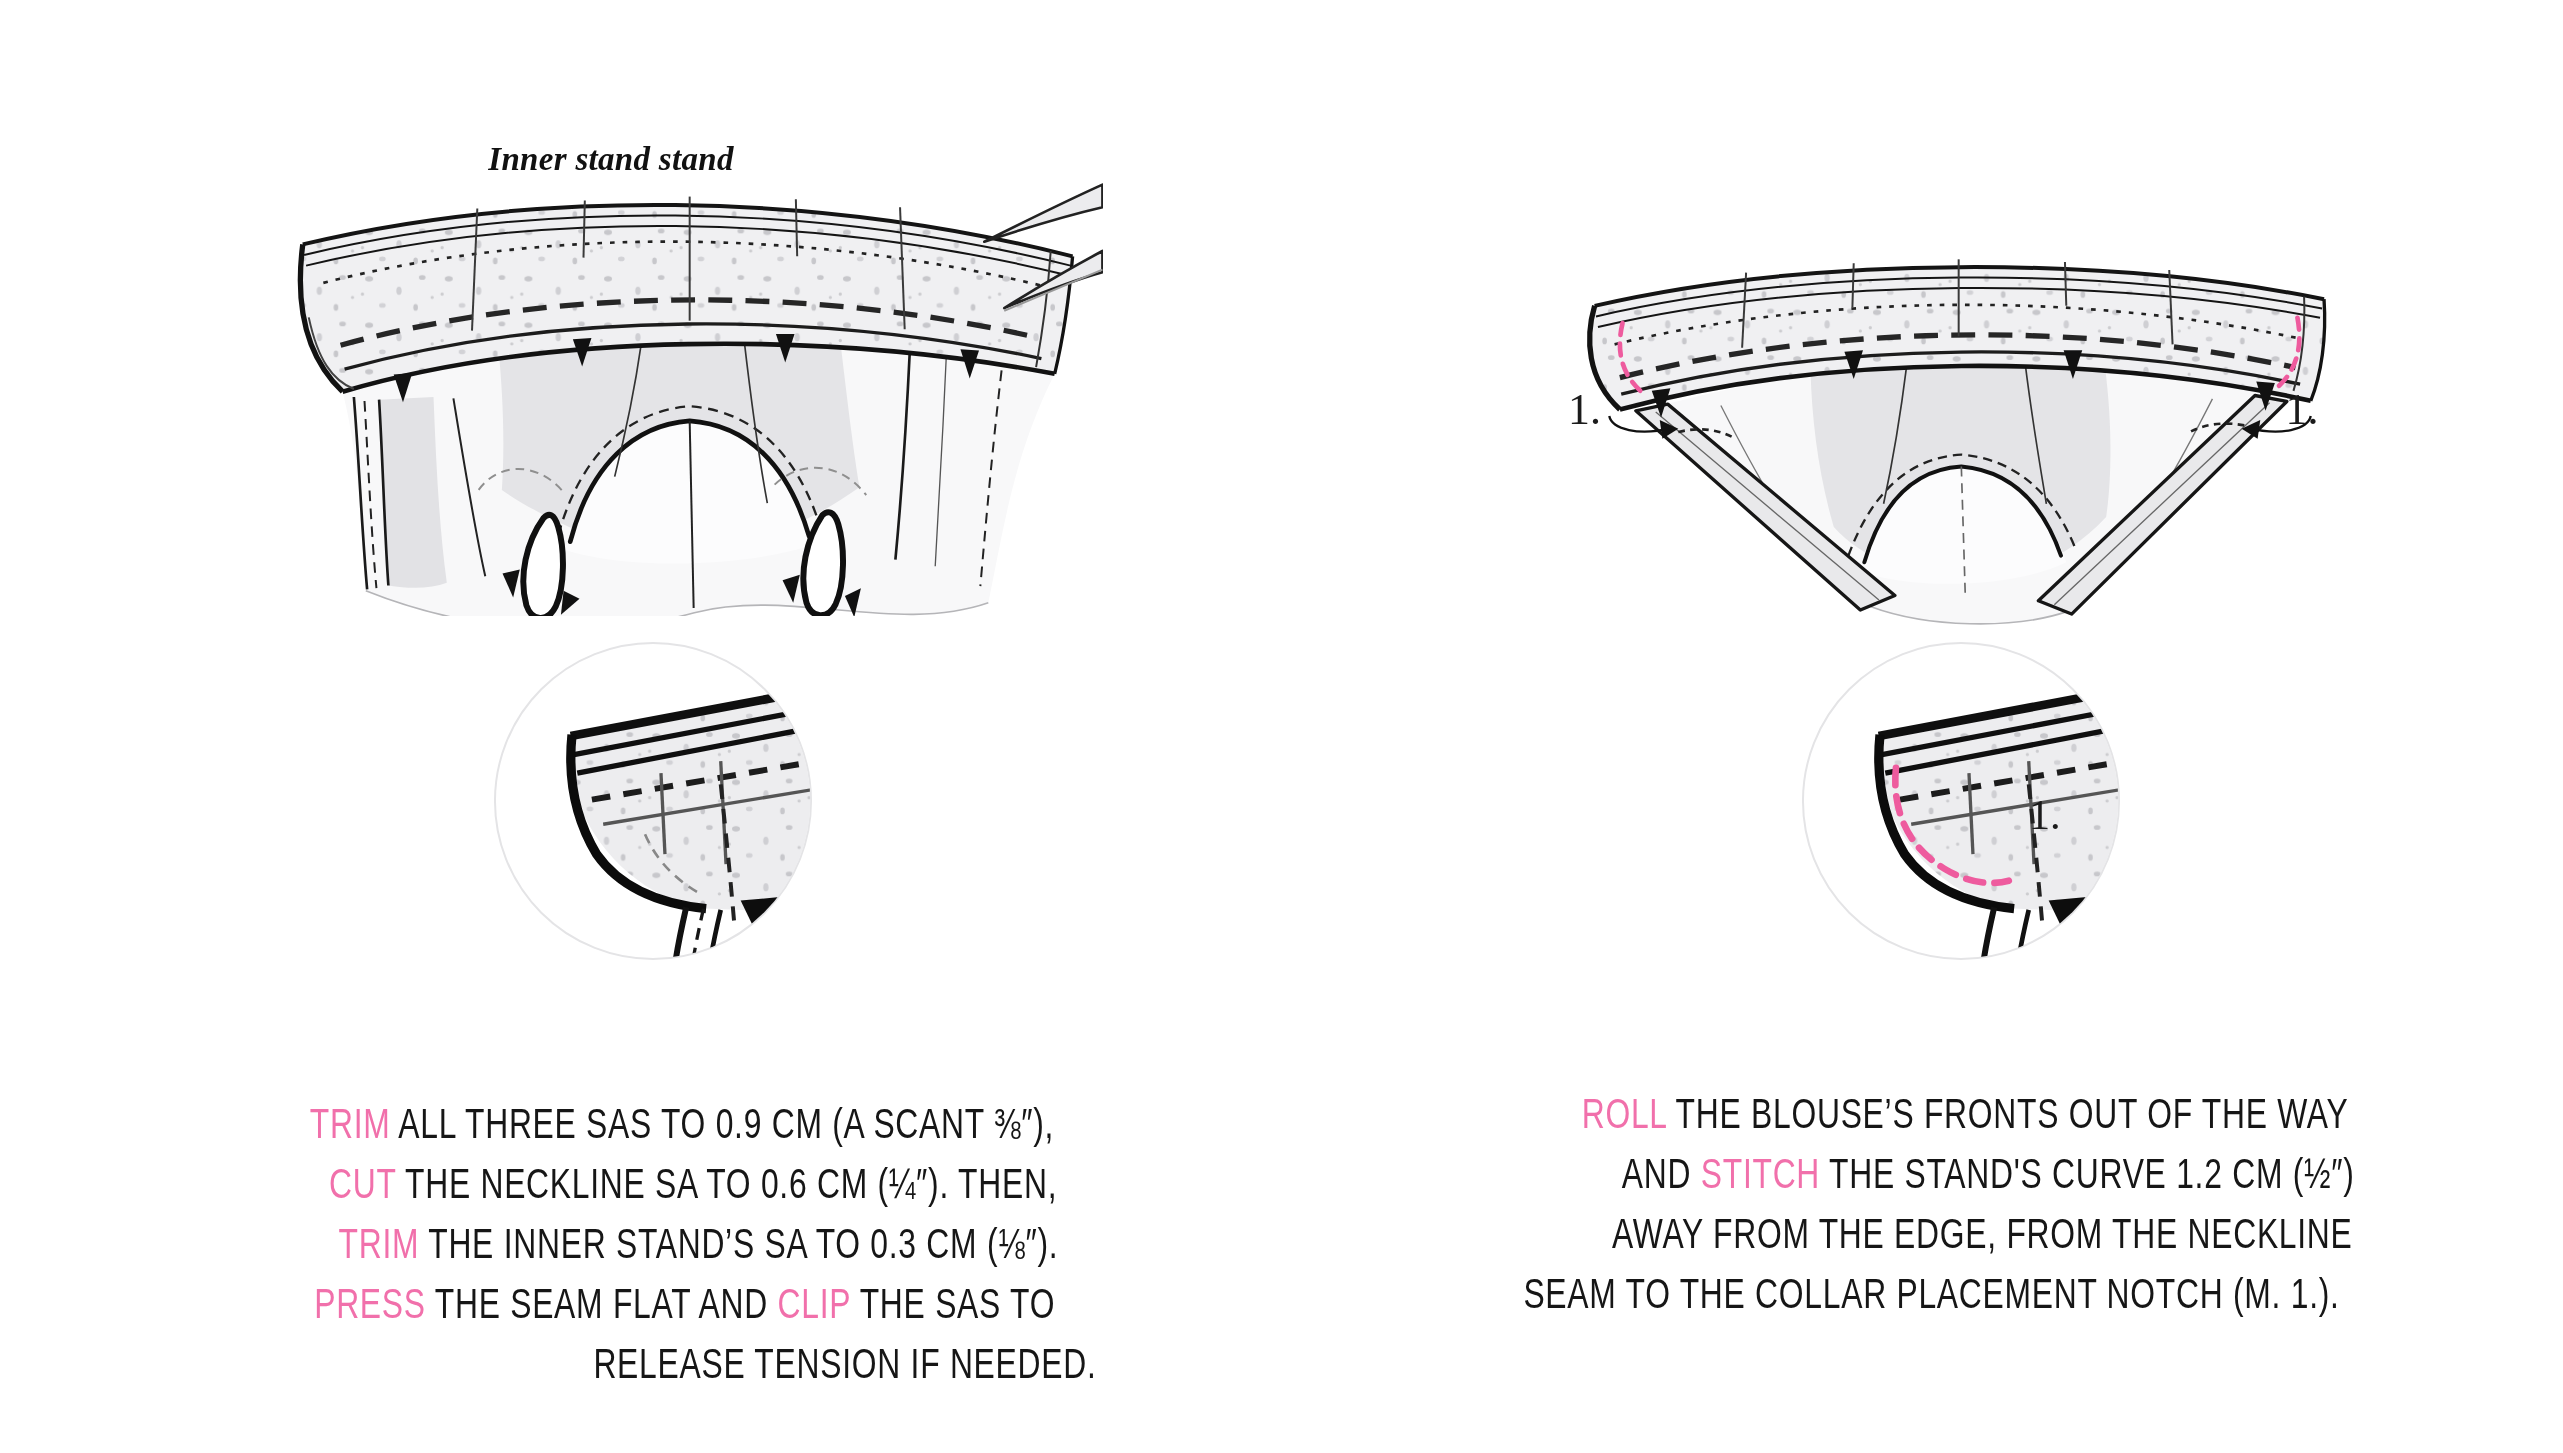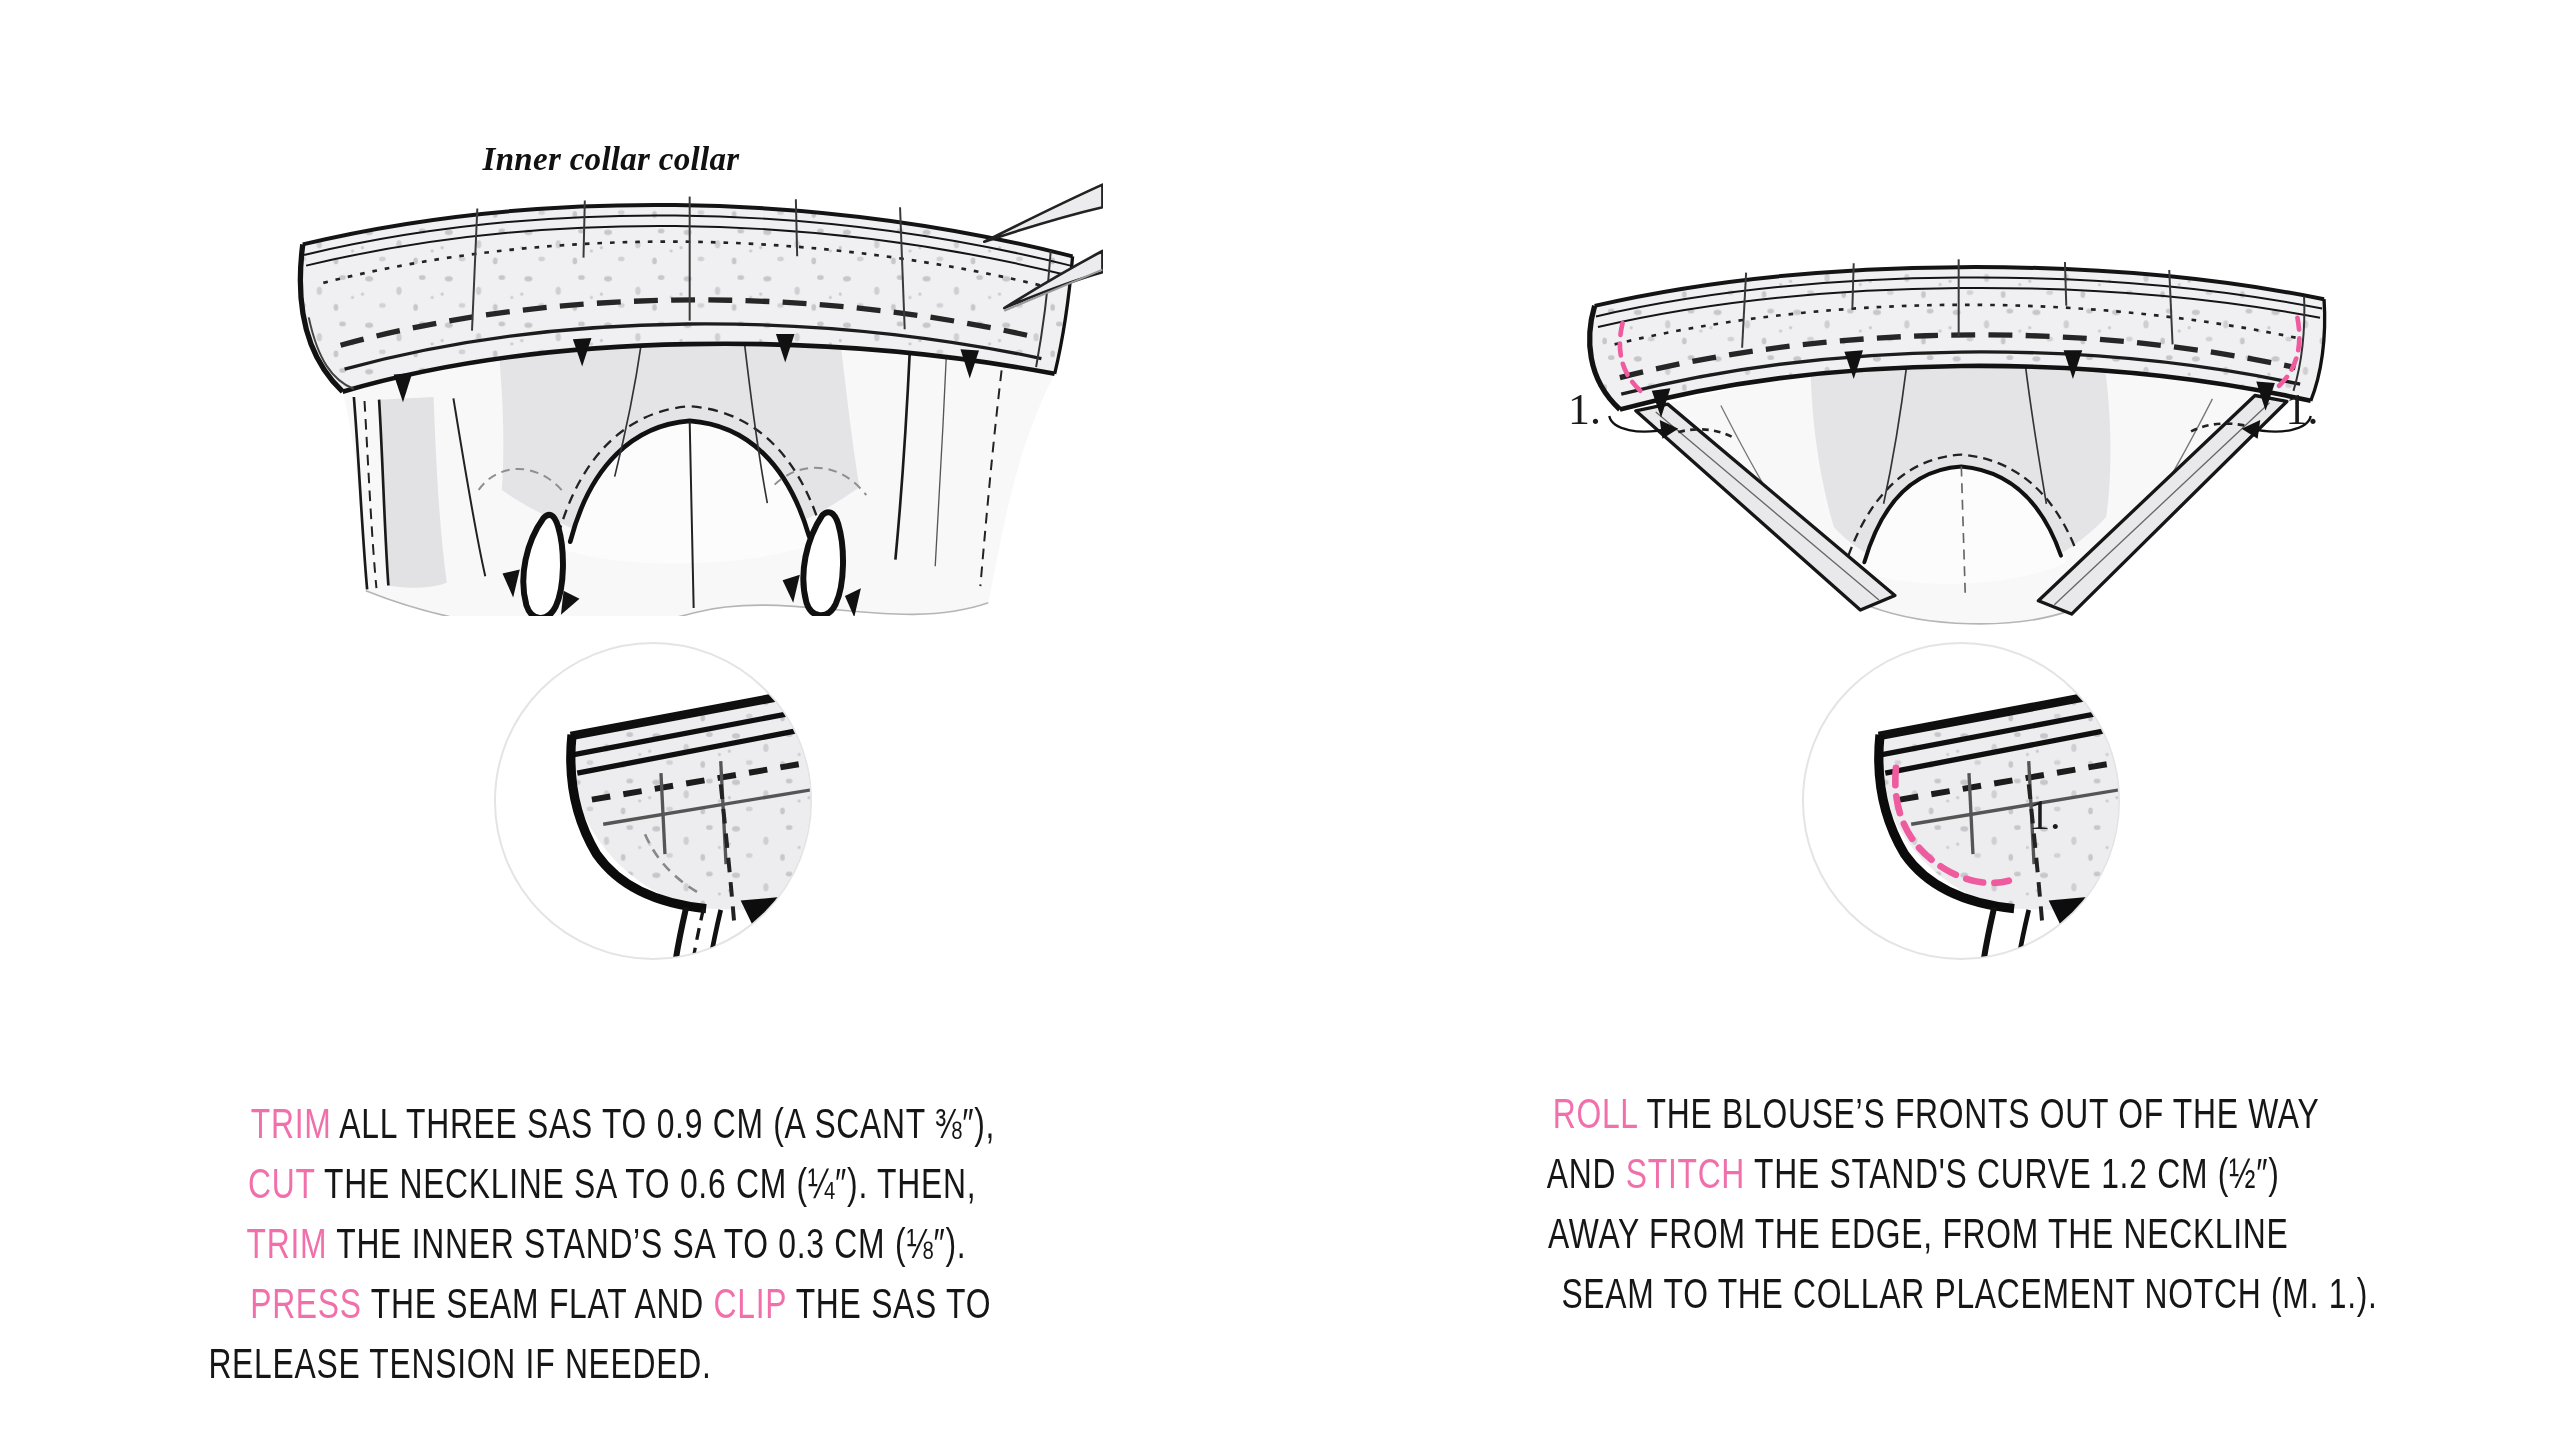--- a/index.html
+++ b/index.html
@@ -26,21 +26,21 @@
     font-style:italic;
     font-weight:700;
     font-size:33px;
     color:#111111;
     letter-spacing:0.3px;
   }
   .caption{
     position:absolute;
     display:flex;
     flex-direction:column;
-    align-items:flex-start;
+    align-items:flex-end;
     font-size:43px;
     line-height:60px;
     color:var(--ink);
     white-space:nowrap;
   }
   .caption .line{
     transform:scaleX(0.74);
     transform-origin:50% 50%;
     letter-spacing:1px;
     font-weight:400;
@@ -53,21 +53,21 @@
   text.marker{
     font-family:"Liberation Serif", serif;
     fill:#1b1b1b;
   }
 </style>
 </head>
 <body>
 
 <div class="canvas">
 
-  <div class="title">Inner collar collar</div>
+  <div class="title">Inner stand stand</div>
 
   <svg class="fig" style="left:279px;top:178px;" width="824" height="438" viewBox="0 0 1240 660">
     <defs>
       <pattern id="speck" width="120" height="70" patternUnits="userSpaceOnUse">
         <ellipse cx="15" cy="12" rx="6" ry="4" fill="#c7c7cb"></ellipse>
         <ellipse cx="60" cy="30" rx="4" ry="6" fill="#cfcfd3"></ellipse>
         <ellipse cx="95" cy="10" rx="5" ry="3.5" fill="#c7c7cb"></ellipse>
         <ellipse cx="35" cy="52" rx="5" ry="3.5" fill="#d2d2d6"></ellipse>
         <ellipse cx="85" cy="55" rx="3.5" ry="5" fill="#c7c7cb"></ellipse>
         <circle cx="110" cy="40" r="2.5" fill="#cccccf"></circle>

